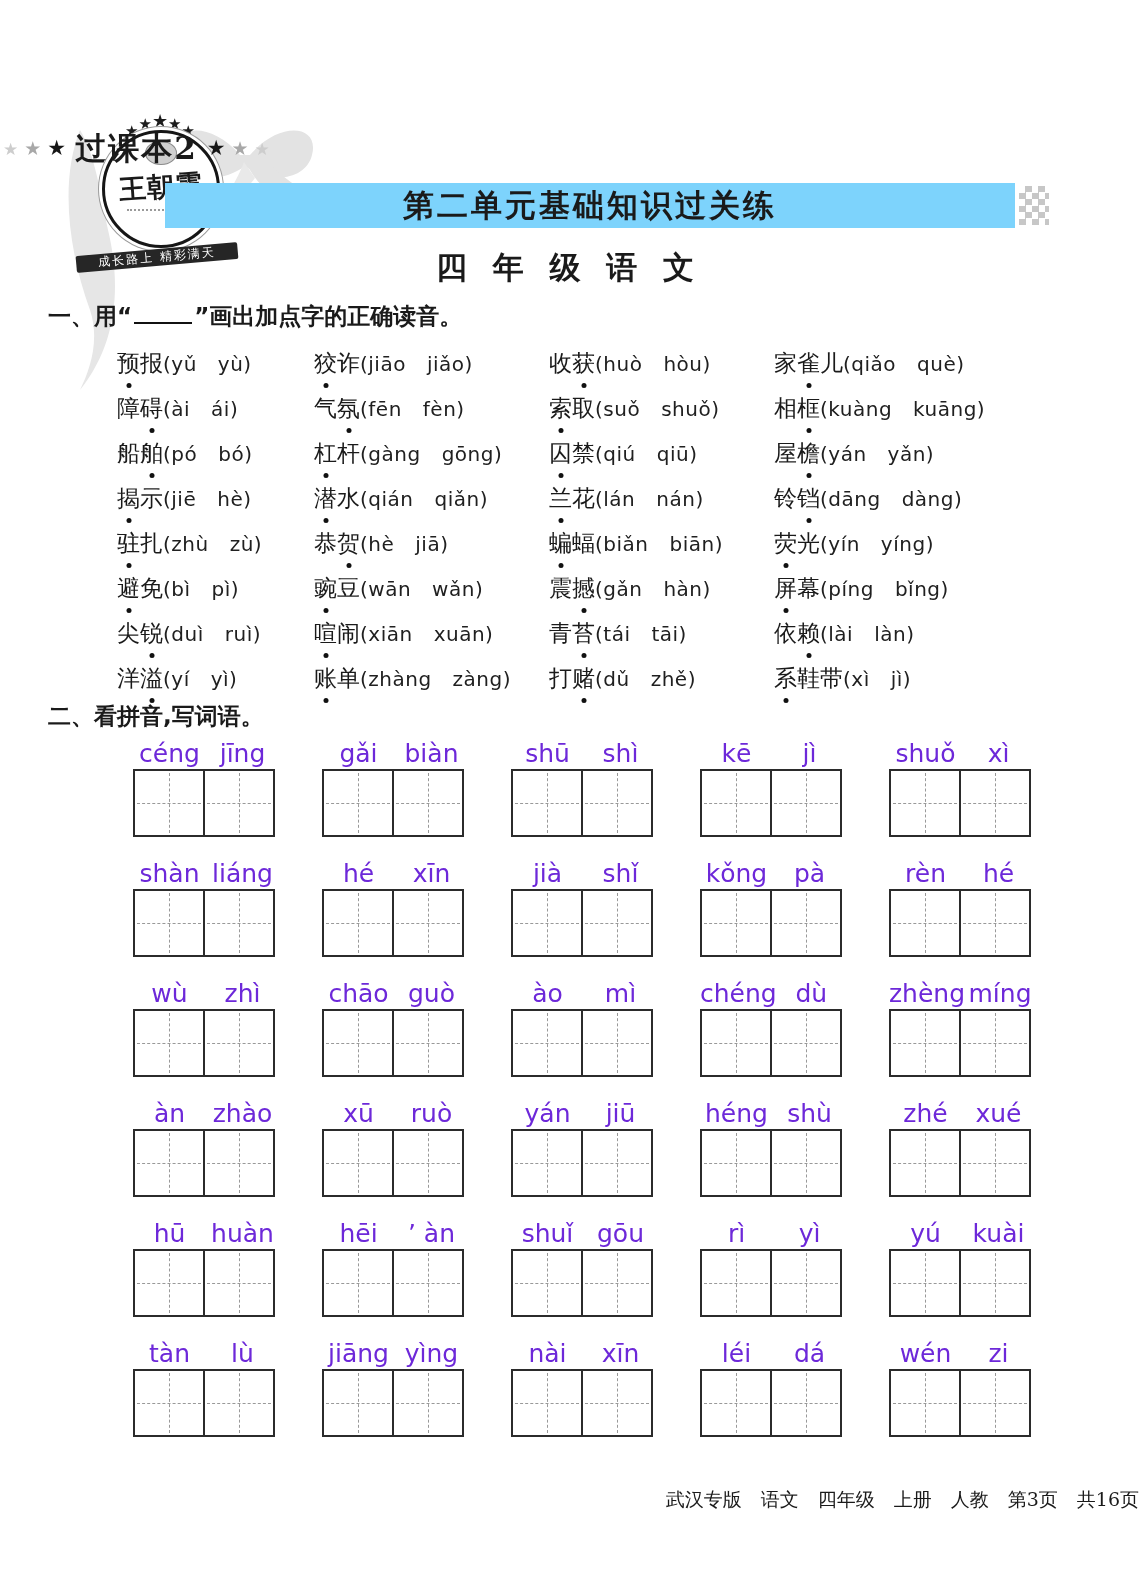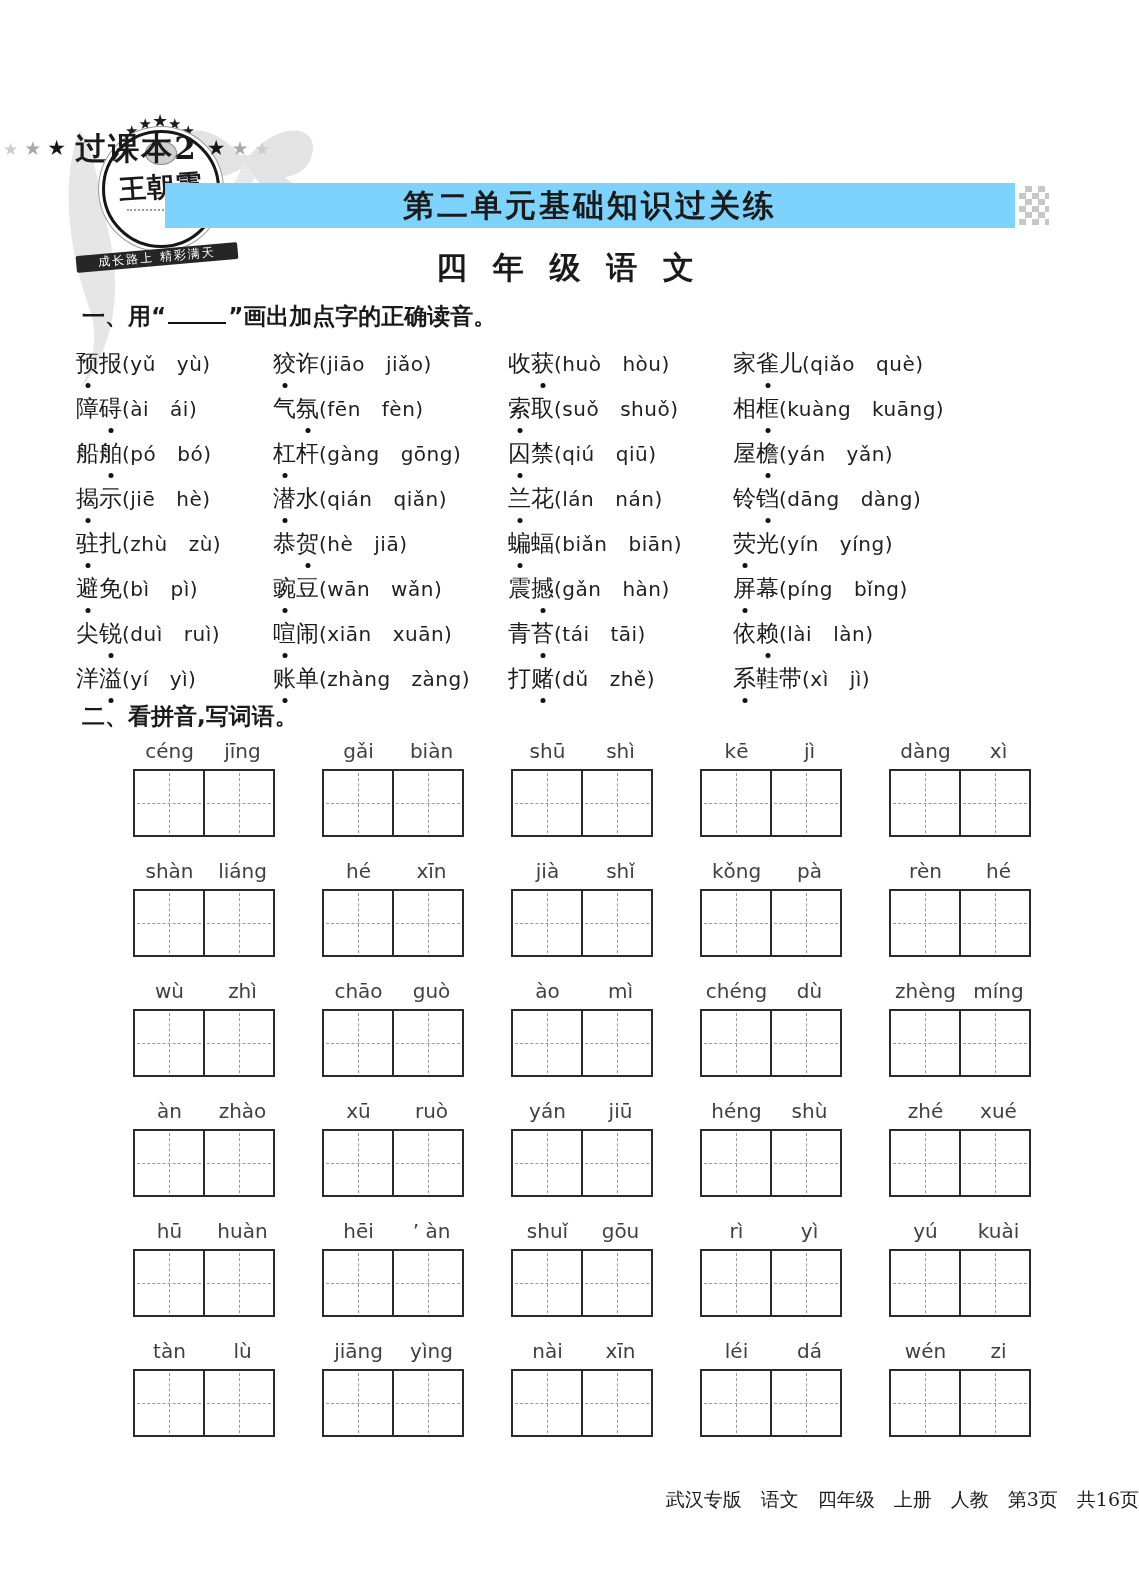--- a/index.html
+++ b/index.html
@@ -39,38 +39,38 @@
   .banner-text{position:absolute;left:0;right:0;top:0;line-height:45px;text-align:center;
                font-weight:bold;font-size:31px;letter-spacing:3px;}
   .checker{position:absolute;right:-34px;top:3px;width:30px;height:39px;
            background:conic-gradient(#c7c7c7 25%,transparent 0 50%,#c7c7c7 0 75%,transparent 0) 0 0/13px 13px;}
 
   .subtitle{position:absolute;top:247px;left:0;width:100%;text-align:center;
             font-size:31px;font-weight:600;letter-spacing:9px;font-family:Liberation Serif, serif;}
 
   
   .sec1{position:absolute;top:301px;left:0;right:0;}
-  .sec-heading{margin-left:82px;font-size:23px;font-weight:bold;line-height:30px;}
+  .sec-heading{margin-left:48px;font-size:23px;font-weight:bold;line-height:30px;}
   .blank{display:inline-block;width:58px;height:5px;border-bottom:2.5px solid #111;margin:0 2px;}
-  .word-rows{margin:10px 0 0 76px;}
+  .word-rows{margin:10px 0 0 117px;}
   .word-row{display:grid;grid-template-columns:197px 235px 225px auto;height:45px;align-items:center;}
   .word-entry{white-space:nowrap;}
   .chars{font-family:"DejaVu Serif", serif;font-size:23px;}
   .ch{position:relative;display:inline-block;}
   .ch.dotted::after{content:"";position:absolute;left:50%;bottom:-9px;width:5px;height:5px;
                     border-radius:50%;background:#111;transform:translateX(-50%);}
   .pinyin{font-size:20px;color:#202020;letter-spacing:0.5px;}
 
   
   .sec2{position:absolute;top:701px;left:0;right:0;}
   .s2-rows{margin:8px 104px 0 133px;}
   .s2-row{height:120px;display:flex;justify-content:space-between;}
   .s2-group{width:146px;}
   .s2-pinyin{height:24px;margin-bottom:6px;display:flex;}
-  .s2-pinyin .syl{flex:1;text-align:center;font-size:20px;color:#404040;white-space:pre;}
+  .s2-pinyin .syl{flex:1;text-align:center;font-size:25px;color:#6d28d9;white-space:pre;}
   .pair{display:flex;border:2px solid #2b2b2b;width:138px;}
   .cell{width:69px;height:64px;position:relative;}
   .cell + .cell{border-left:2px solid #2b2b2b;}
   .cell::before{content:"";position:absolute;left:50%;top:2px;bottom:2px;border-left:1.5px dashed #999;}
   .cell::after{content:"";position:absolute;top:50%;left:2px;right:2px;border-top:1.5px dashed #999;}
 
   
   .footer{position:absolute;top:1487px;left:0;width:100%;text-align:right;
           font-family:"DejaVu Serif", serif;font-size:19px;white-space:pre;}
 </style>
@@ -200,21 +200,21 @@
               <span class="syl">kē</span>
               <span class="syl">jì</span>
             </div>
             <div class="pair">
               <div class="cell"></div>
               <div class="cell"></div>
             </div>
           </div>
           <div class="s2-group">
             <div class="s2-pinyin">
-              <span class="syl">dàng</span>
+              <span class="syl">shuǒ</span>
               <span class="syl">xì</span>
             </div>
             <div class="pair">
               <div class="cell"></div>
               <div class="cell"></div>
             </div>
           </div>
         </div>
         <div class="s2-row">
           <div class="s2-group">

